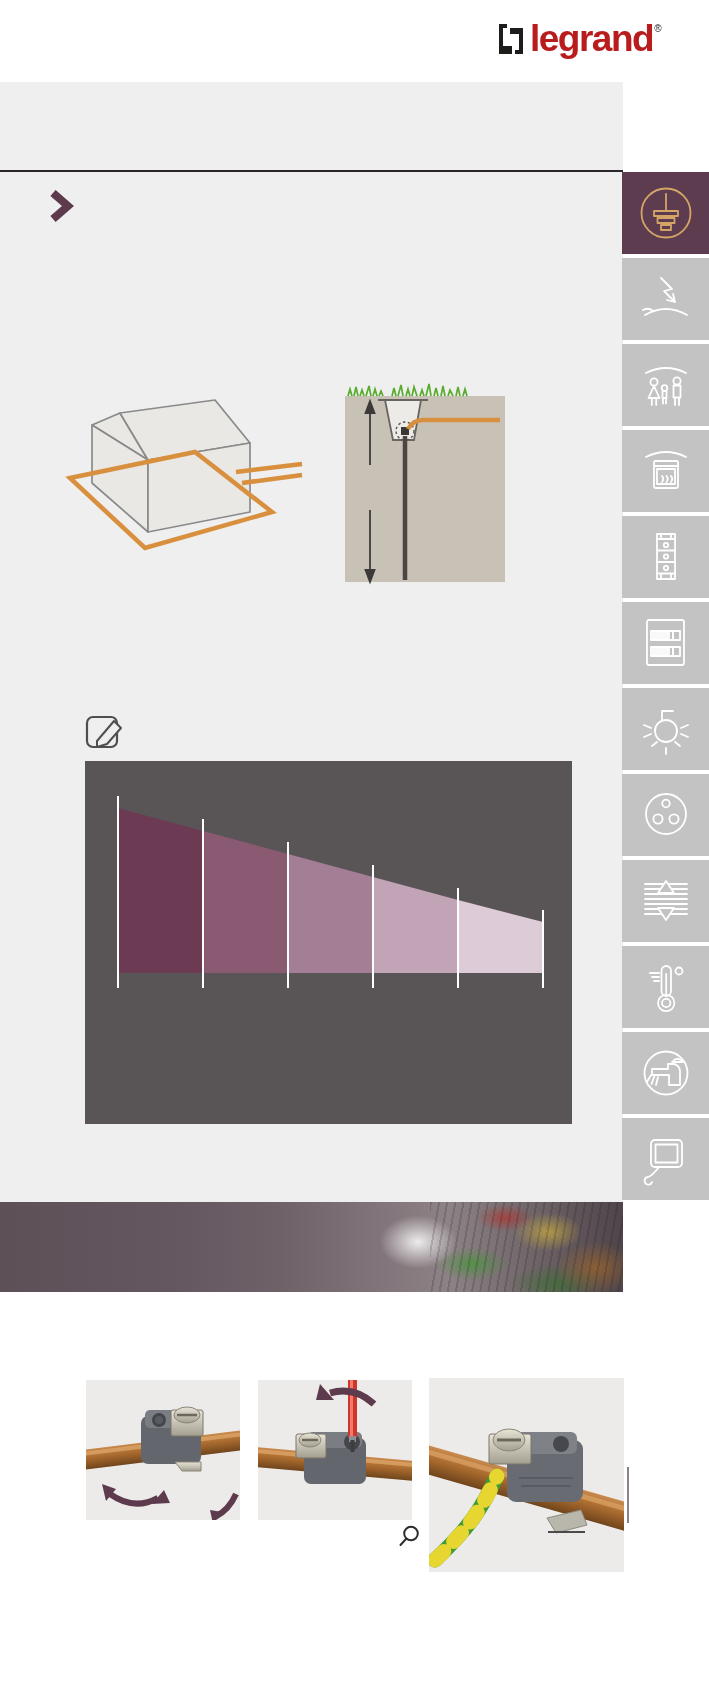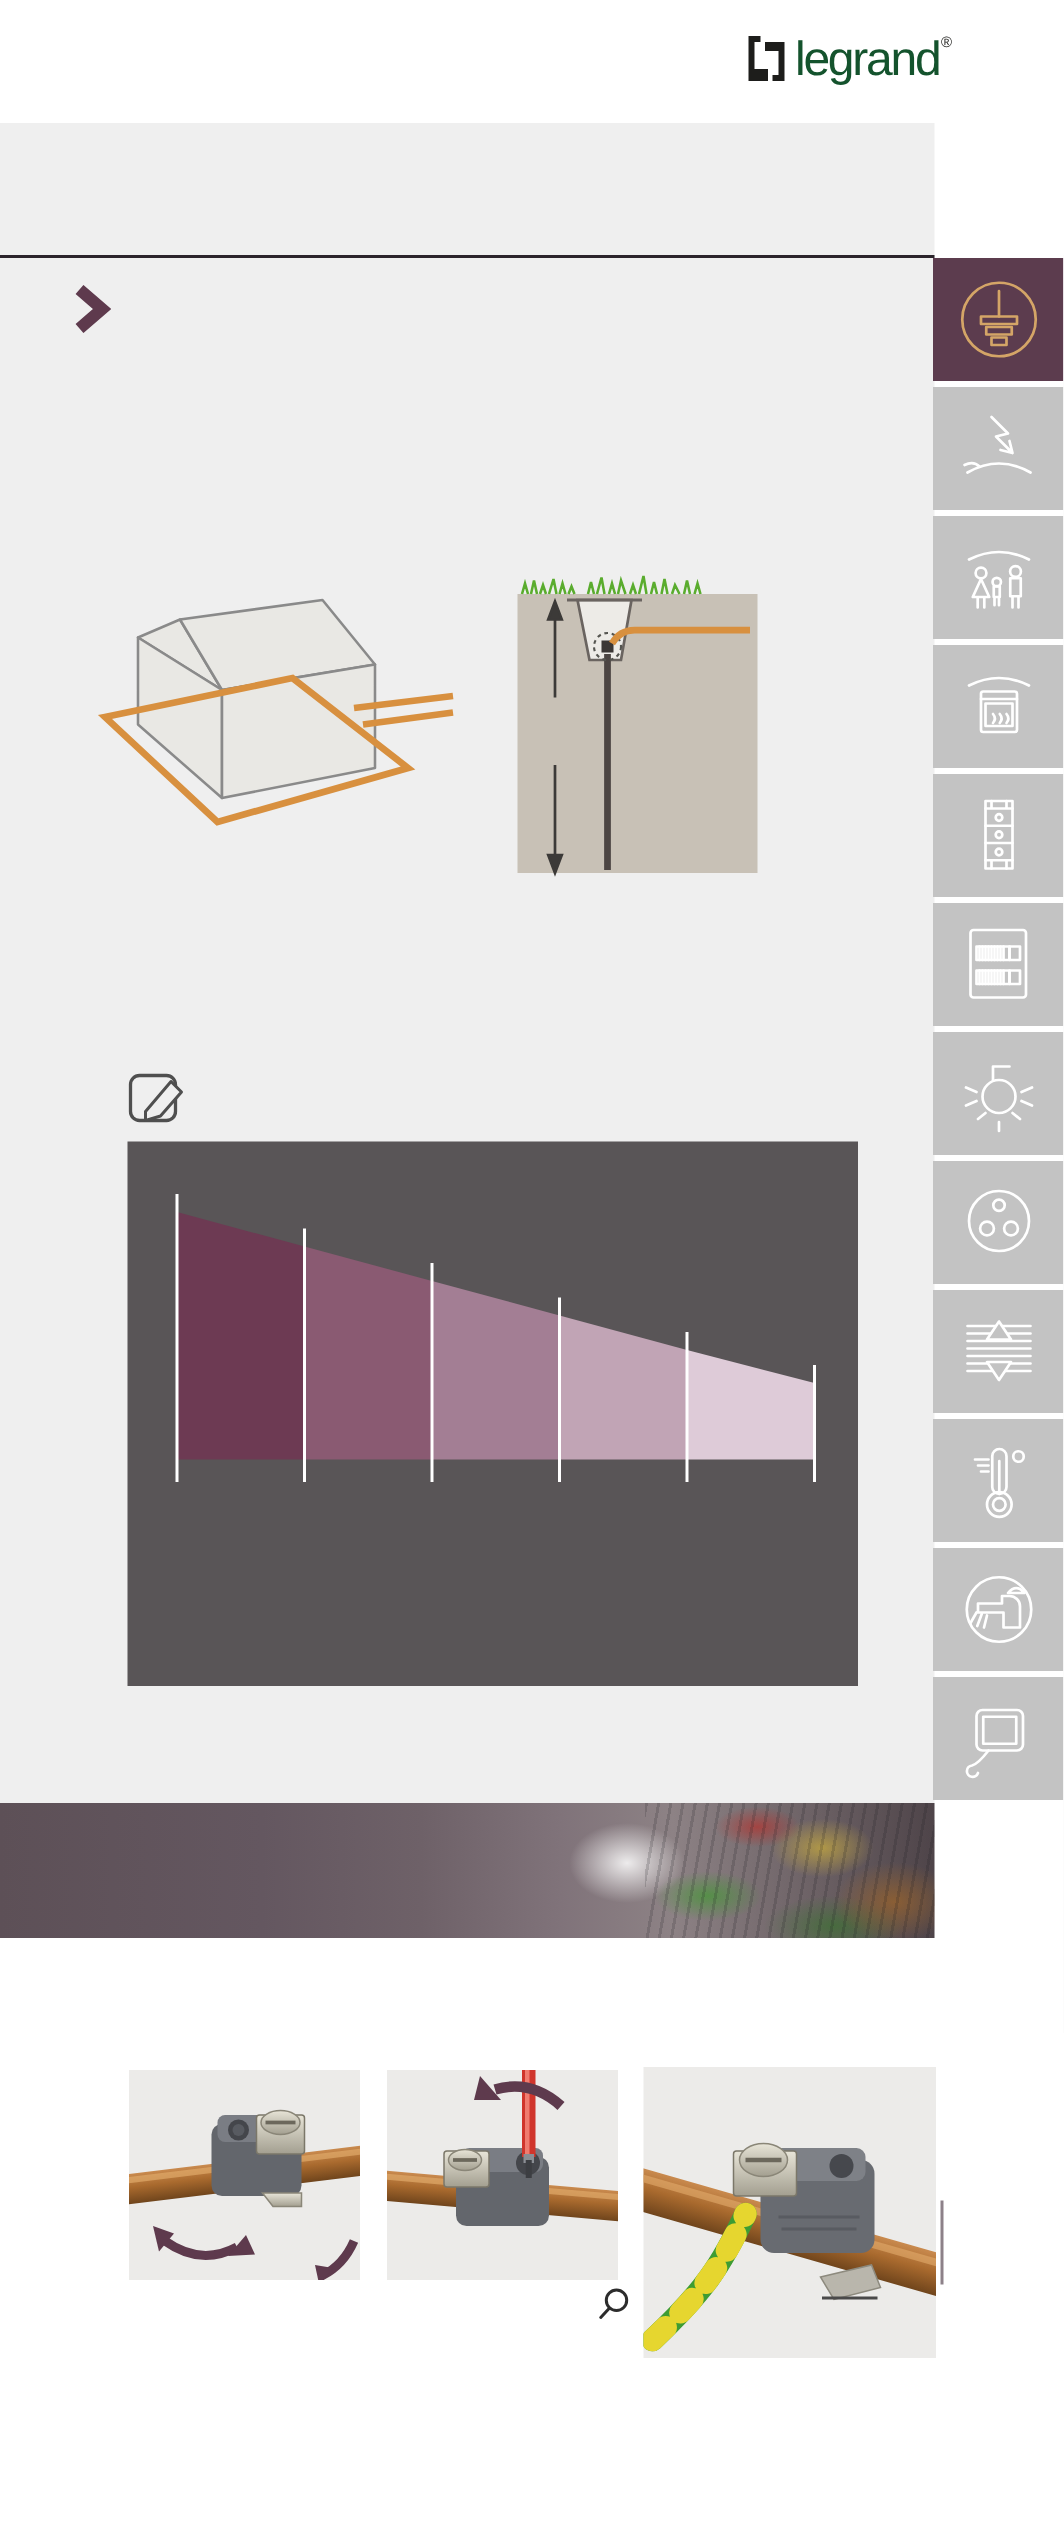--- a/index.html
+++ b/index.html
@@ -1,21 +1,21 @@
 <!DOCTYPE html>
 <html><head>
 <meta charset="utf-8">
 <style>
   html,body{margin:0;padding:0;background:#ffffff;}
   .page{position:relative;width:709px;height:1684px;background:#ffffff;overflow:hidden;
         font-family:"Liberation Sans",sans-serif;}
   .content-bg{position:absolute;left:0;top:82px;width:623px;height:1120px;background:#efefef;}
   .top-rule{position:absolute;left:0;top:170px;width:623px;height:2px;background:#2b242b;}
   .logo{position:absolute;left:495px;top:22px;display:flex;align-items:flex-start;}
-  .logo-text{color:#14532d;font-weight:normal;font-size:32px;letter-spacing:-1.5px;line-height:34px;margin-left:5px;}
+  .logo-text{color:#b91c1c;font-weight:bold;font-size:37px;letter-spacing:-1.5px;line-height:34px;margin-left:5px;}
   .logo-reg{color:#1d1d1b;font-size:10px;line-height:10px;margin-left:1px;margin-top:2px;}
   .chevron{position:absolute;left:48px;top:190px;}
   .sidebar-tile{position:absolute;left:622px;width:87px;height:82px;background:#c3c3c3;
         display:flex;align-items:center;justify-content:center;color:#ffffff;cursor:pointer;}
   .sidebar-tile.active{background:#5c3c4e;color:#d4a567;}
   .ic{fill:none;stroke:currentColor;stroke-width:1.8;stroke-linecap:round;stroke-linejoin:round;}
   .illo{position:absolute;}
   .chart-panel{position:absolute;left:85px;top:761px;width:487px;height:363px;background:#595557;}
   .photo-strip{position:absolute;left:0;top:1202px;width:623px;height:90px;background:
      radial-gradient(ellipse 55px 38px at 418px 40px, rgba(255,255,255,.85), rgba(255,255,255,0) 70%),

